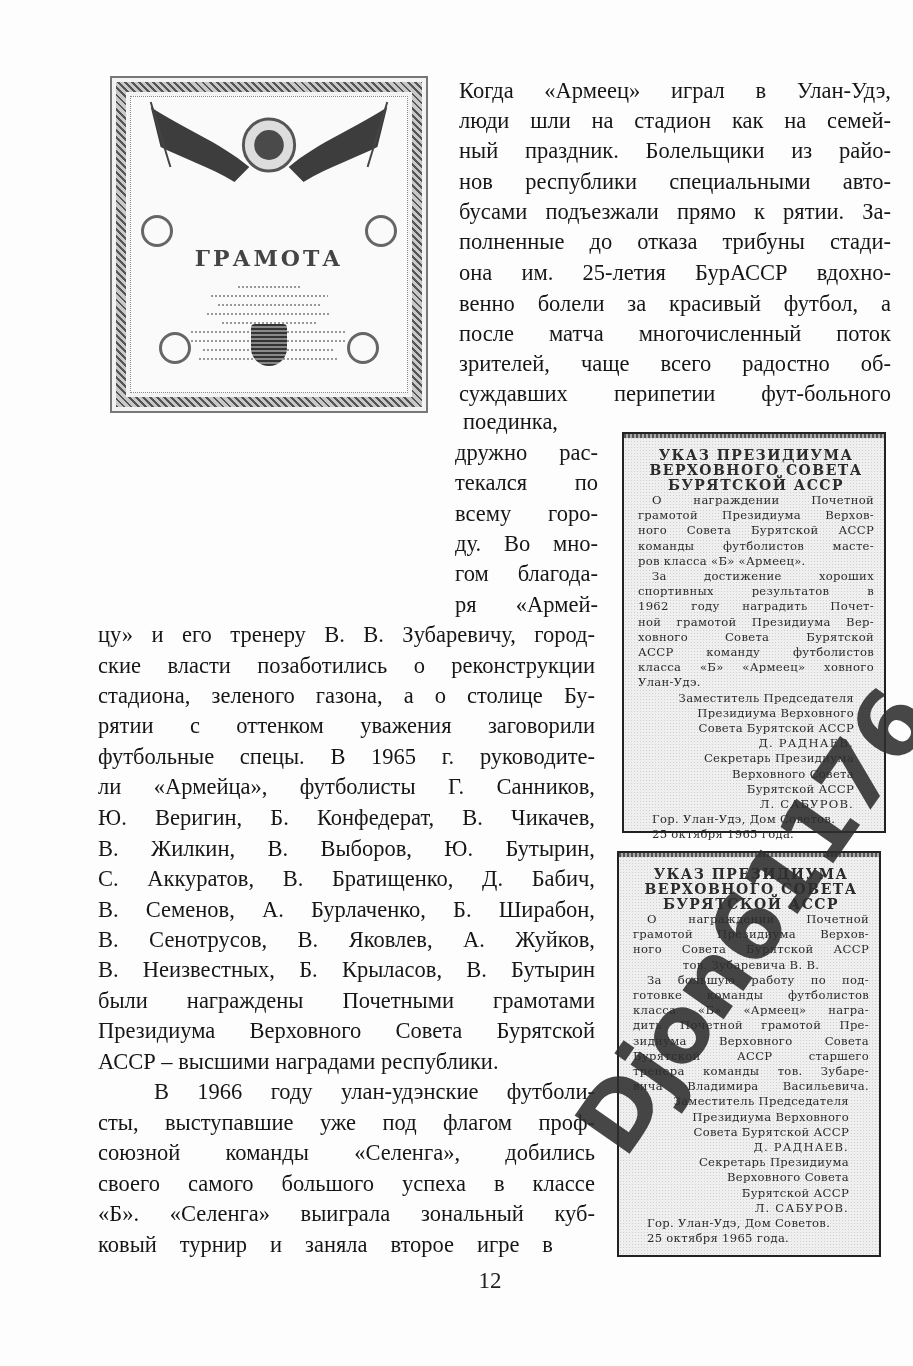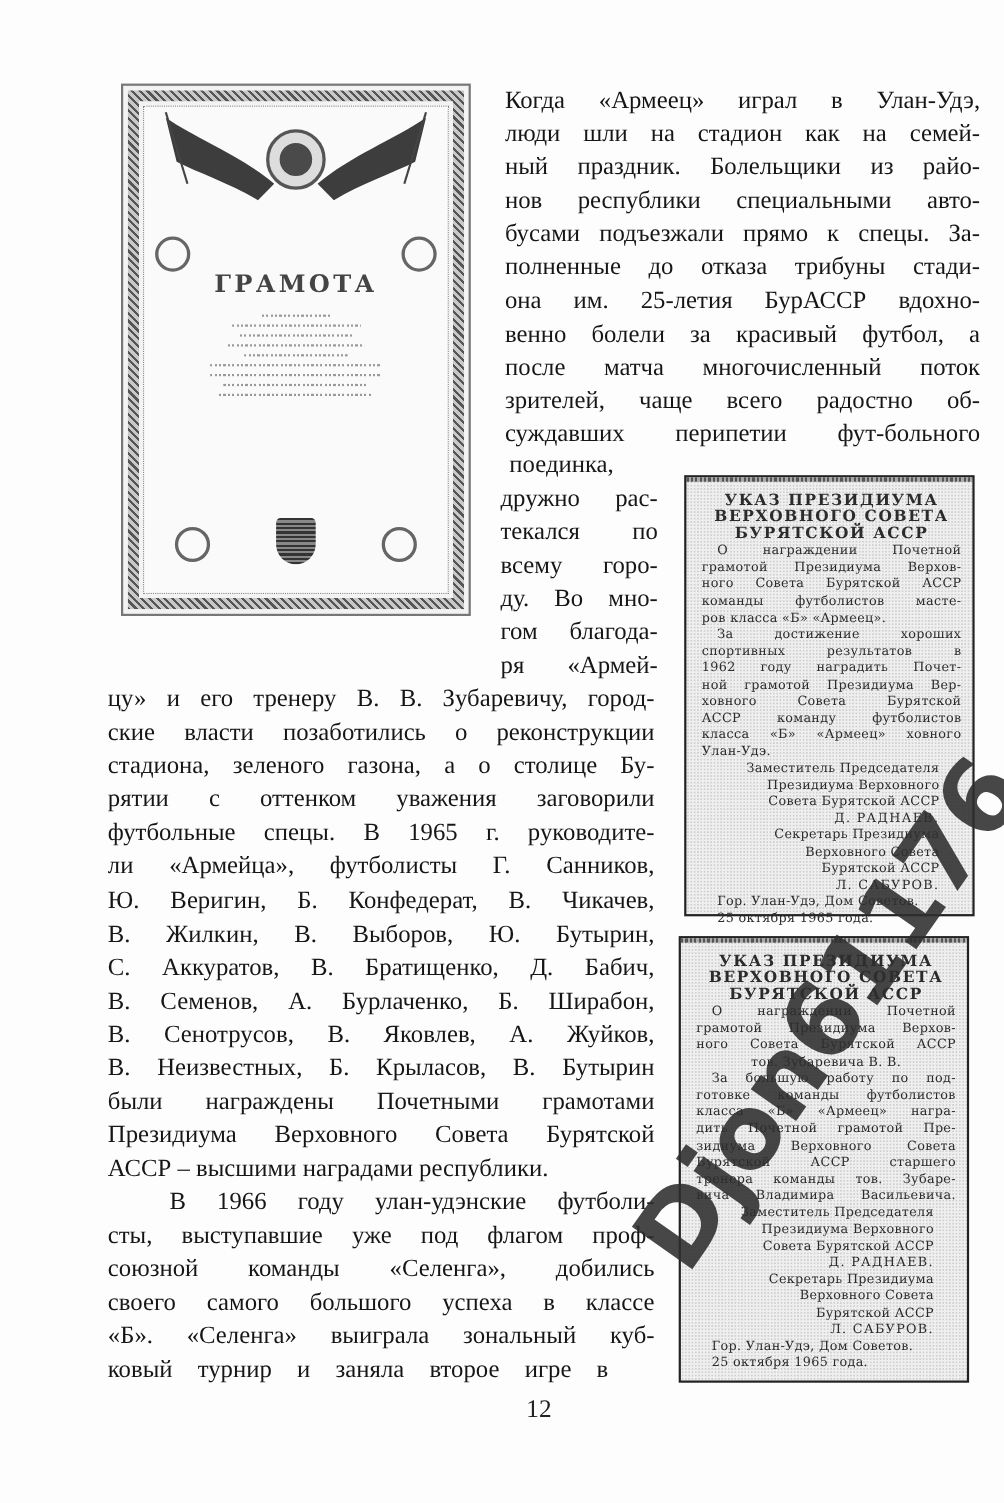--- a/index.html
+++ b/index.html
@@ -6,21 +6,21 @@
     body {
       width: 913px; height: 1366px; position: relative; overflow: hidden;
       background: #fdfdfd;
       font-family: "Liberation Serif", "DejaVu Serif", serif;
       color: #1a1a1a;
     }
     .page { position: absolute; inset: 0; }
 
     
     .photo {
-      position: absolute; left: 110px; top: 76px; width: 318px; height: 484px;
+      position: absolute; left: 110px; top: 76px; width: 318px; height: 337px;
       background: #f3f3f3;
       border: 2px solid #777;
       box-sizing: border-box;
     }
     .photo-frame-outer {
       position: absolute; inset: 4px;
       border: 10px solid transparent;
       background:
         repeating-linear-gradient(45deg, #555 0 2px, #c8c8c8 2px 5px) border-box;
       -webkit-mask: linear-gradient(#000 0 0) padding-box exclude, linear-gradient(#000 0 0);
@@ -141,21 +141,21 @@
       <div class="scroll-right" style="right:28px; bottom:28px;"></div>
     </div>
   </div>
 
 
   <div class="col-right">
     <div class="line" style="top:76px">Когда «Армеец» играл в Улан-Удэ,</div>
     <div class="line" style="top:106px">люди шли на стадион как на семей-</div>
     <div class="line" style="top:136px">ный праздник. Болельщики из райо-</div>
     <div class="line" style="top:167px">нов республики специальными авто-</div>
-    <div class="line" style="top:197px">бусами подъезжали прямо к спецы. За-</div>
+    <div class="line" style="top:197px">бусами подъезжали прямо к рятии. За-</div>
     <div class="line" style="top:227px">полненные до отказа трибуны стади-</div>
     <div class="line" style="top:258px">она им. 25-летия БурАССР вдохно-</div>
     <div class="line" style="top:289px">венно болели за красивый футбол, а</div>
     <div class="line" style="top:319px">после матча многочисленный поток</div>
     <div class="line" style="top:349px">зрителей, чаще всего радостно об-</div>
     <div class="line" style="top:379px">суждавших перипетии фут-больного</div>
   </div>
 
   <div class="col-narrow">
     <div class="line" style="top:407px; left:463px; width:auto; text-align-last:left;">поединка,</div>

